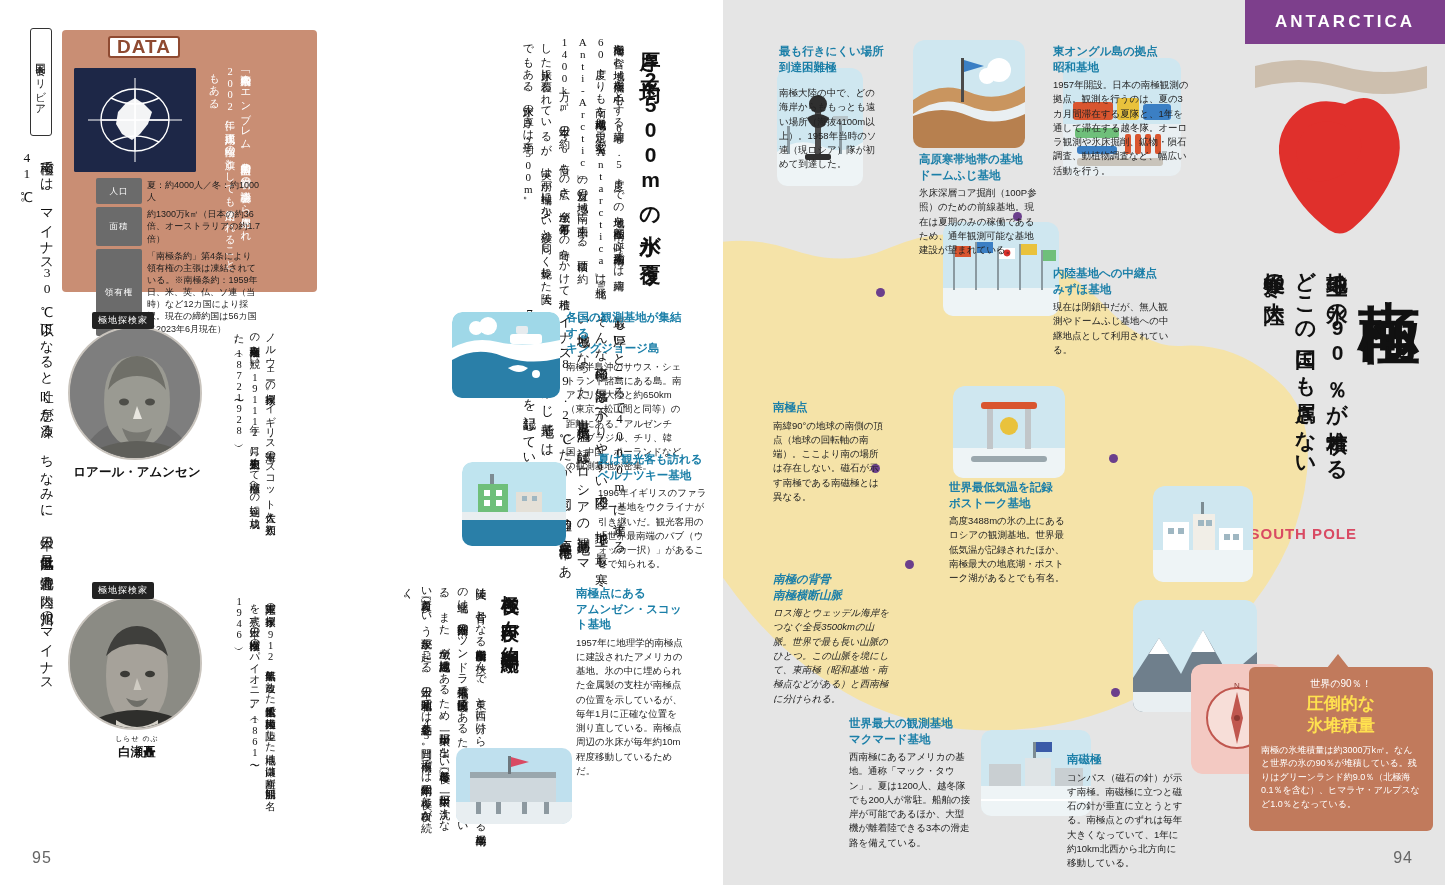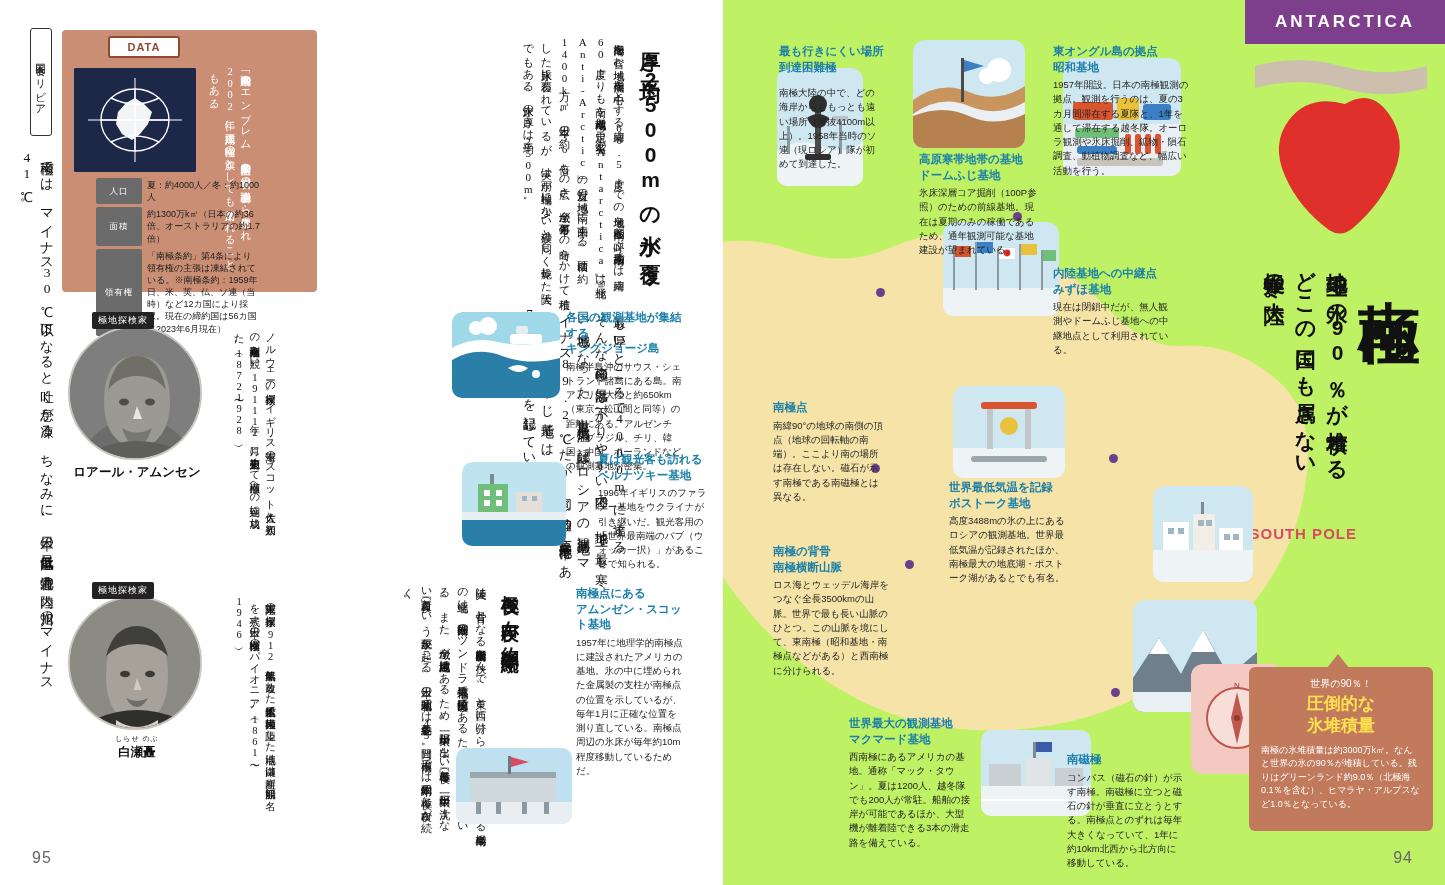--- a/index.html
+++ b/index.html
@@ -8,21 +8,21 @@
     width:1445px; height:885px;
     font-family:"Liberation Sans", sans-serif;
     background:#ffffff;
     overflow:hidden;
   }
   .spread { position:relative; width:1445px; height:885px; }
 
   
   .page { position:absolute; top:0; height:885px; background:#ffffff; }
   .page-left { left:0; width:722px; }
-  .page-right { left:723px; width:722px; background:#bef264; }
+  .page-right { left:723px; width:722px; background:#e5e5e5; }
 
   .page-num { position:absolute; bottom:18px; font-size:16px; color:#666; letter-spacing:1px; }
 
   
   .vt {
     writing-mode:vertical-rl;
     text-orientation:upright;
     font-family:"Liberation Serif", serif;
     line-height:1.5;
   }
@@ -42,21 +42,21 @@
   }
 
   
   .data-box {
     position:absolute; left:62px; top:30px; width:255px; height:262px;
     background:#c98e74; border-radius:4px;
   }
   .data-ribbon {
     position:absolute; left:108px; top:36px; width:72px; height:22px;
     background:#fff; border:2px solid #8f4a31; border-radius:3px;
-    color:#8f4a31; font-weight:bold; font-size:11px; letter-spacing:1px;
+    color:#8f4a31; font-weight:bold; font-size:19px; letter-spacing:1px;
     display:flex; align-items:center; justify-content:center;
   }
   .data-map {
     position:absolute; left:74px; top:68px; width:122px; height:104px;
     background:#1d2747; border-radius:2px; overflow:hidden;
   }
   .data-map svg { display:block; }
   .data-caption {
     position:absolute; left:206px; top:66px; height:205px;
     font-size:10.5px; color:#fff; letter-spacing:.5px;
@@ -529,21 +529,21 @@
       <div class="t" style="white-space:pre-line;">南極点</div>
       <div class="d">南緯90°の地球の南側の頂点（地球の回転軸の南端）。ここより南の場所は存在しない。磁石が示す南極である南磁極とは異なる。</div>
     </div>
 
     <div class="info" style="left:226px; top:480px; width:124px;">
       <div class="t" style="white-space:pre-line;">世界最低気温を記録
 ボストーク基地</div>
       <div class="d">高度3488mの氷の上にあるロシアの観測基地。世界最低気温が記録されたほか、南極最大の地底湖・ボストーク湖があるとでも有名。</div>
     </div>
 
-    <div class="info" style="left:50px; top:544px; width:120px;">
+    <div class="info" style="left:50px; top:572px; width:120px;font-style:italic;">
       <div class="t" style="white-space:pre-line;">南極の背骨
 南極横断山脈</div>
       <div class="d">ロス海とウェッデル海岸をつなぐ全長3500kmの山脈。世界で最も長い山脈のひとつ。この山脈を境にして、東南極（昭和基地・南極点などがある）と西南極に分けられる。</div>
     </div>
 
     <div class="info" style="left:126px; top:716px; width:124px;">
       <div class="t" style="white-space:pre-line;">世界最大の観測基地
 マクマード基地</div>
       <div class="d">西南極にあるアメリカの基地。通称「マック・タウン」。夏は1200人、越冬隊でも200人が常駐。船舶の接岸が可能であるほか、大型機が離着陸できる3本の滑走路を備えている。</div>
     </div>

